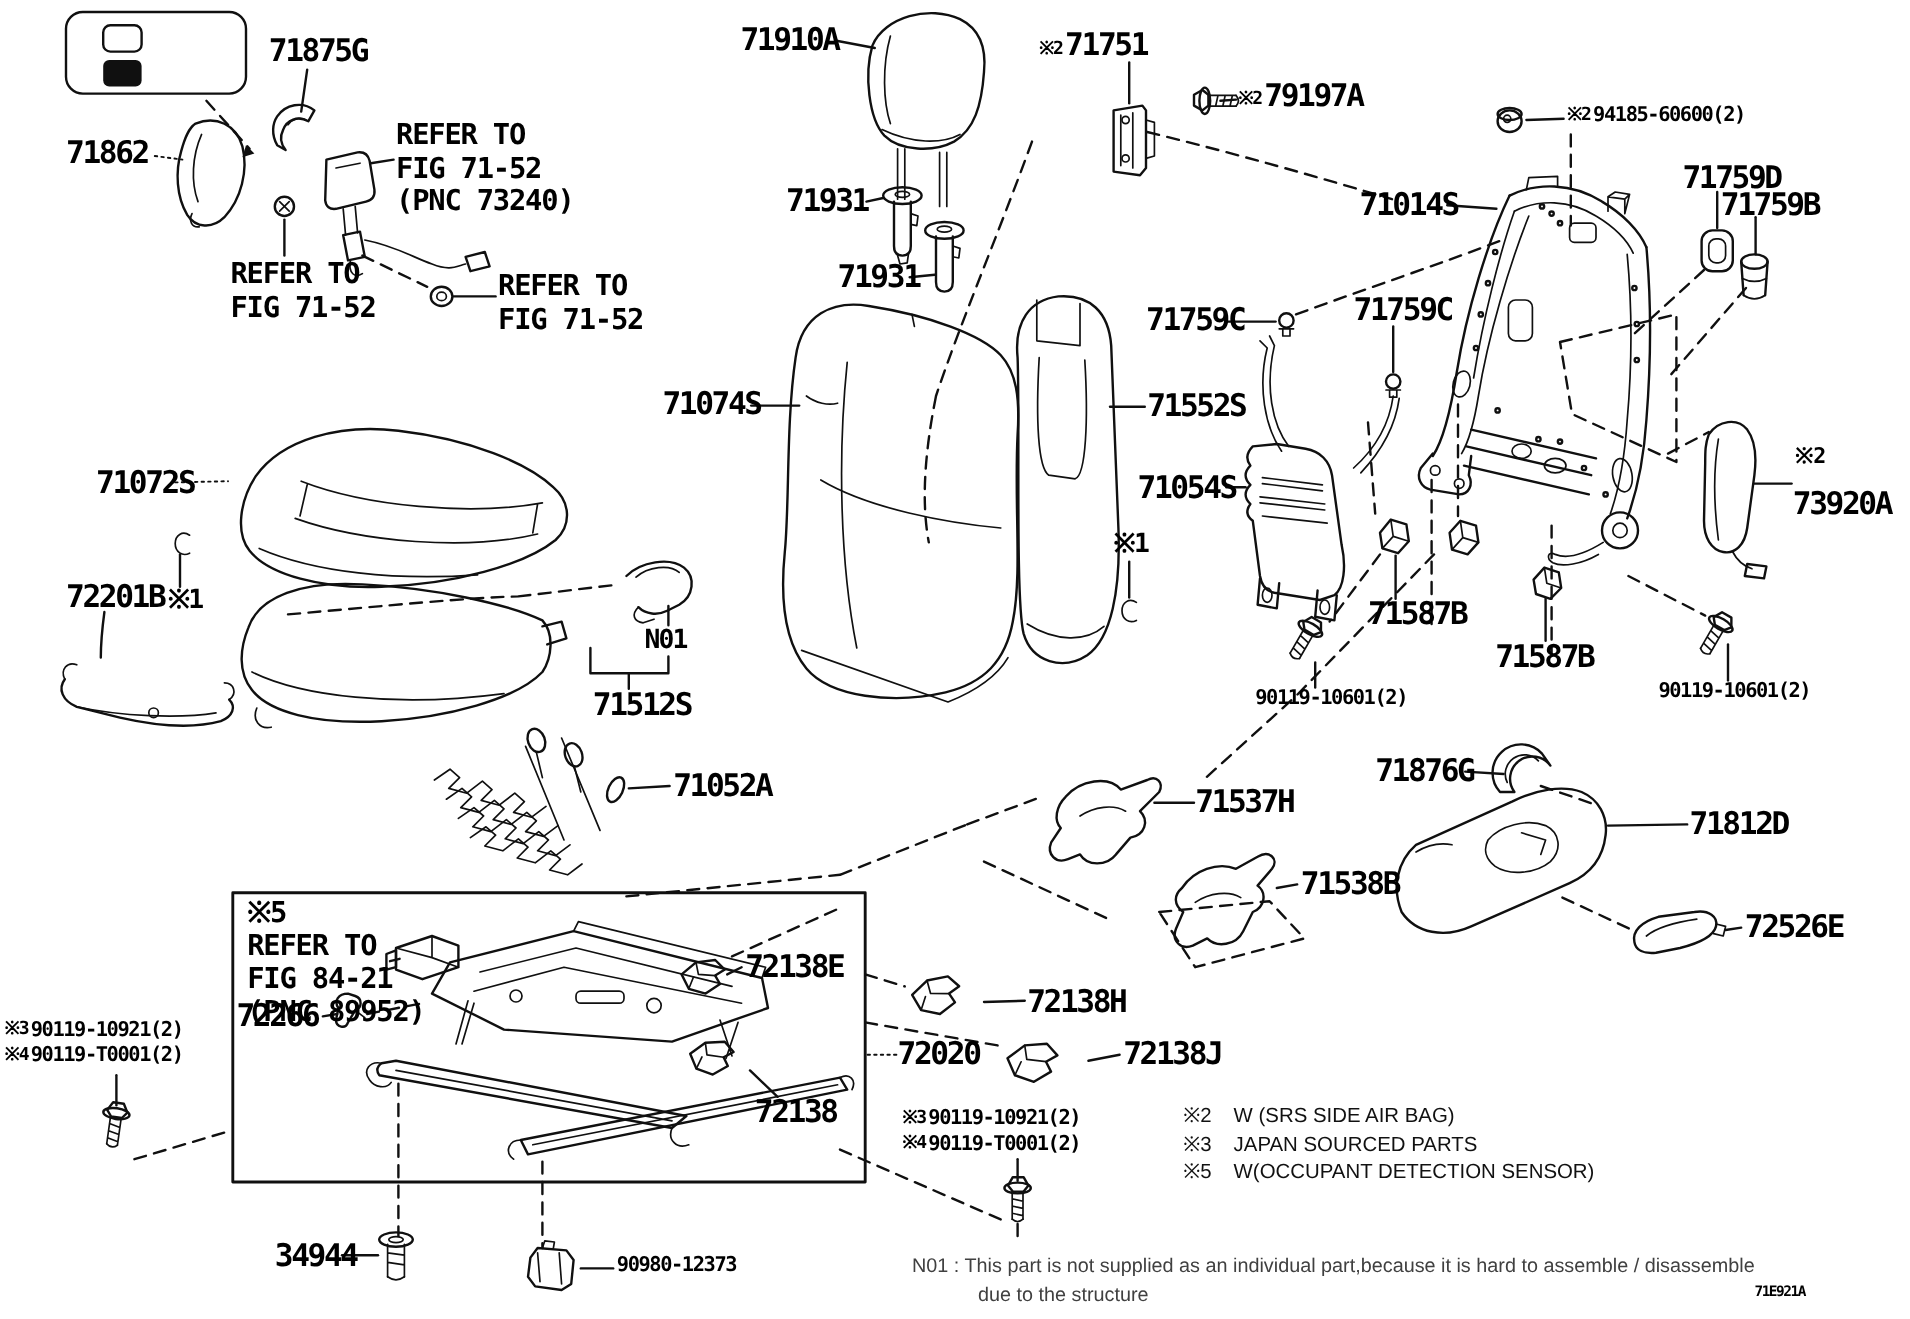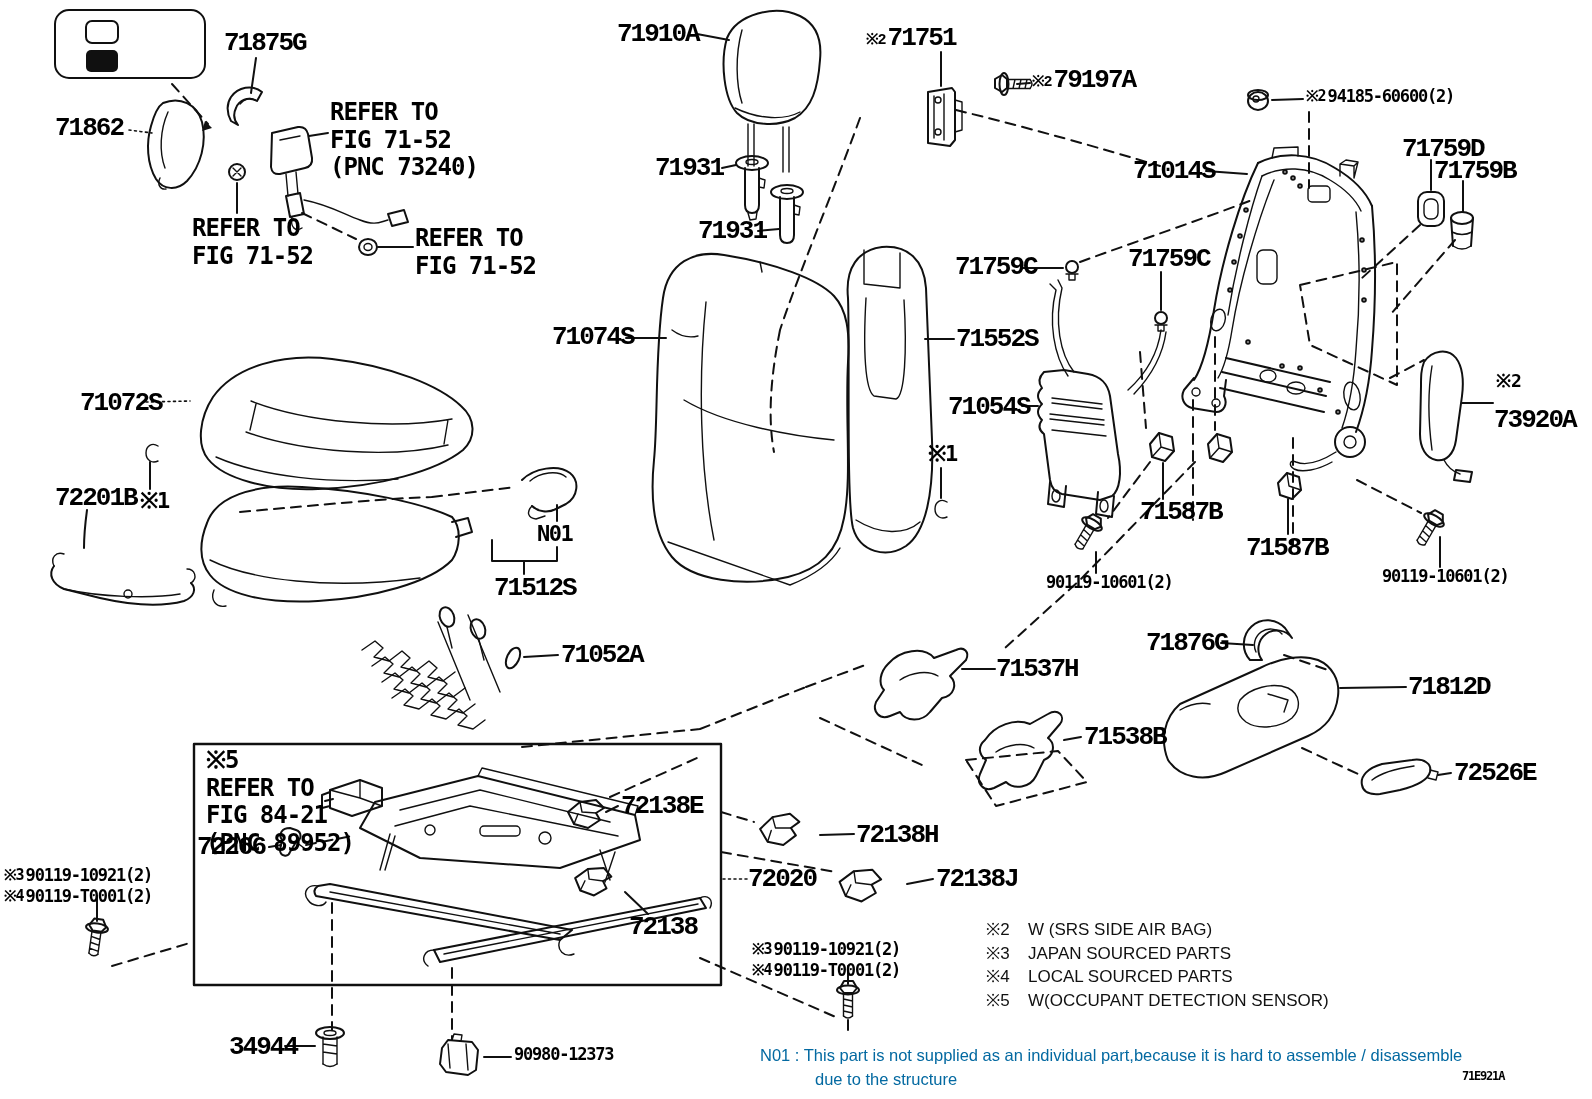--- a/index.html
+++ b/index.html
@@ -8,33 +8,33 @@
   svg{position:absolute;left:0;top:0;}
   svg *{vector-effect:non-scaling-stroke;}
   .art path,.art rect,.art circle,.art ellipse,.art line,.art polyline{
       stroke:#101010;stroke-width:2;fill:none;stroke-linecap:round;stroke-linejoin:round;}
   .art .t{stroke-width:1.4;}
   .art .ld{stroke-width:1.7;}
   .art .dash{stroke-dasharray:10 7;stroke-width:1.8;}
   .art .dot{stroke-dasharray:2 3.5;stroke-width:1.6;}
   .art .fill{fill:#101010;stroke:none;}
   .lbl{position:absolute;white-space:nowrap;line-height:1.04;}
-  .pn{font-size:26px;font-weight:bold;letter-spacing:-2px;font-family:Liberation Mono, monospace;}
+  .pn{font-size:26px;font-weight:bold;letter-spacing:-2px;}
   .pnn{font-size:22px;font-weight:bold;letter-spacing:-1.5px;}
   .pnm{font-size:17px;font-weight:bold;letter-spacing:-1.2px;}
   .ref{font-size:24px;font-weight:bold;letter-spacing:-1px;line-height:1.15;}
   .ref span{display:block;}
-  .codes{font-size:17px;font-weight:bold;letter-spacing:-1.2px;line-height:1.25;margin-top:17px;}
+  .codes{font-size:17px;font-weight:bold;letter-spacing:-1.2px;line-height:1.25;}
   .codes .row{display:block;}
   .star{font-size:15px;font-weight:bold;letter-spacing:-1px;vertical-align:1px;padding-right:2px;}
   .starbig{font-size:18px;font-weight:bold;}
   .legend{position:absolute;left:986px;top:918px;font-family:"Liberation Sans",sans-serif;
           font-size:17px;line-height:23.5px;color:#111;}
   .legend .mk{display:inline-block;width:42px;}
-  .foot{position:absolute;font-family:"Liberation Sans",sans-serif;font-size:16.5px;color:#0369a1;}
+  .foot{position:absolute;font-family:"Liberation Sans",sans-serif;font-size:16.5px;color:#404040;}
 </style>
 </head>
 <body>
 
 <div id="stage">
 
 <svg class="art" width="1592" height="1099" viewBox="0 0 1592 1099">
 
   <defs>
     <g id="boltv">
@@ -484,21 +484,20 @@
   <span class="row"><span class="star">※3</span><span>90119-10921(2)</span></span>
   <span class="row"><span class="star">※4</span><span>90119-T0001(2)</span></span>
 </div>
 
 <div class="lbl pn" style="left:229px;top:1034px">34944</div>
 <div class="lbl pnm" style="left:514px;top:1046px">90980-12373</div>
 
 <div class="legend">
   <div><span class="mk">※2</span><span>W (SRS SIDE AIR BAG)</span></div>
   <div><span class="mk">※3</span><span>JAPAN SOURCED PARTS</span></div>
-  <div><span class="mk">※4</span><span>LOCAL SOURCED PARTS</span></div>
   <div><span class="mk">※5</span><span>W(OCCUPANT DETECTION SENSOR)</span></div>
 </div>
 
 <div class="foot" style="left:760px;top:1046px">
   <span>N01 :</span>
   <span>This part is not supplied as an individual part,because it is hard to assemble / disassemble</span>
 </div>
 <div class="foot" style="left:815px;top:1070px">due to the structure</div>
 
 <div class="lbl pnm" style="left:1462px;top:1070px;font-size:12px">71E921A</div>

